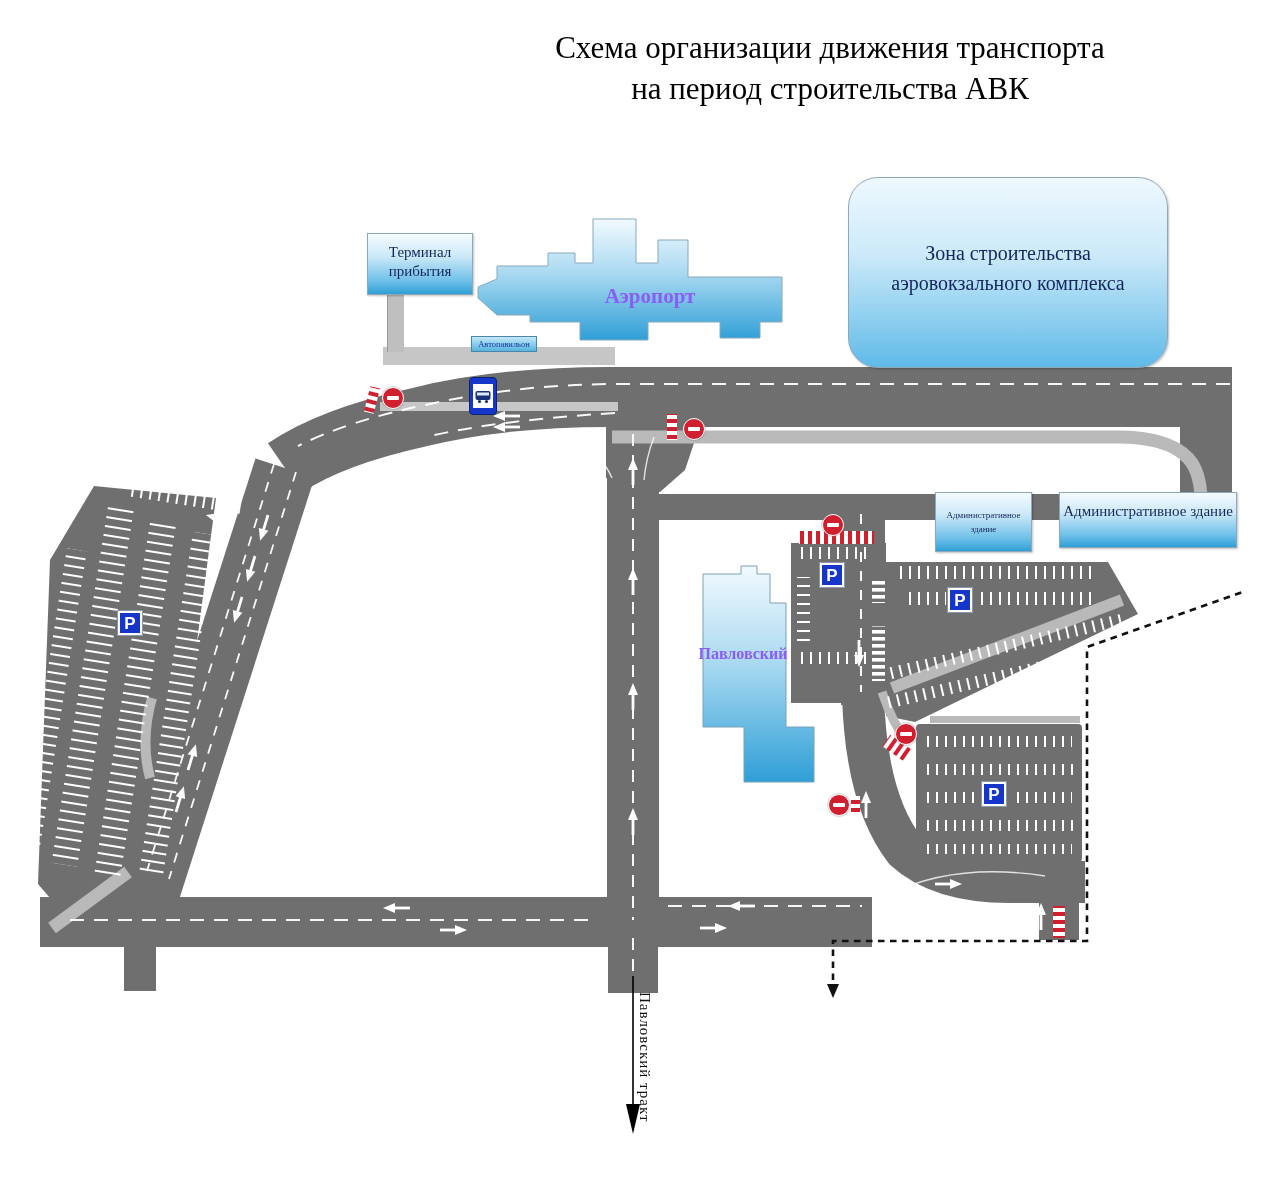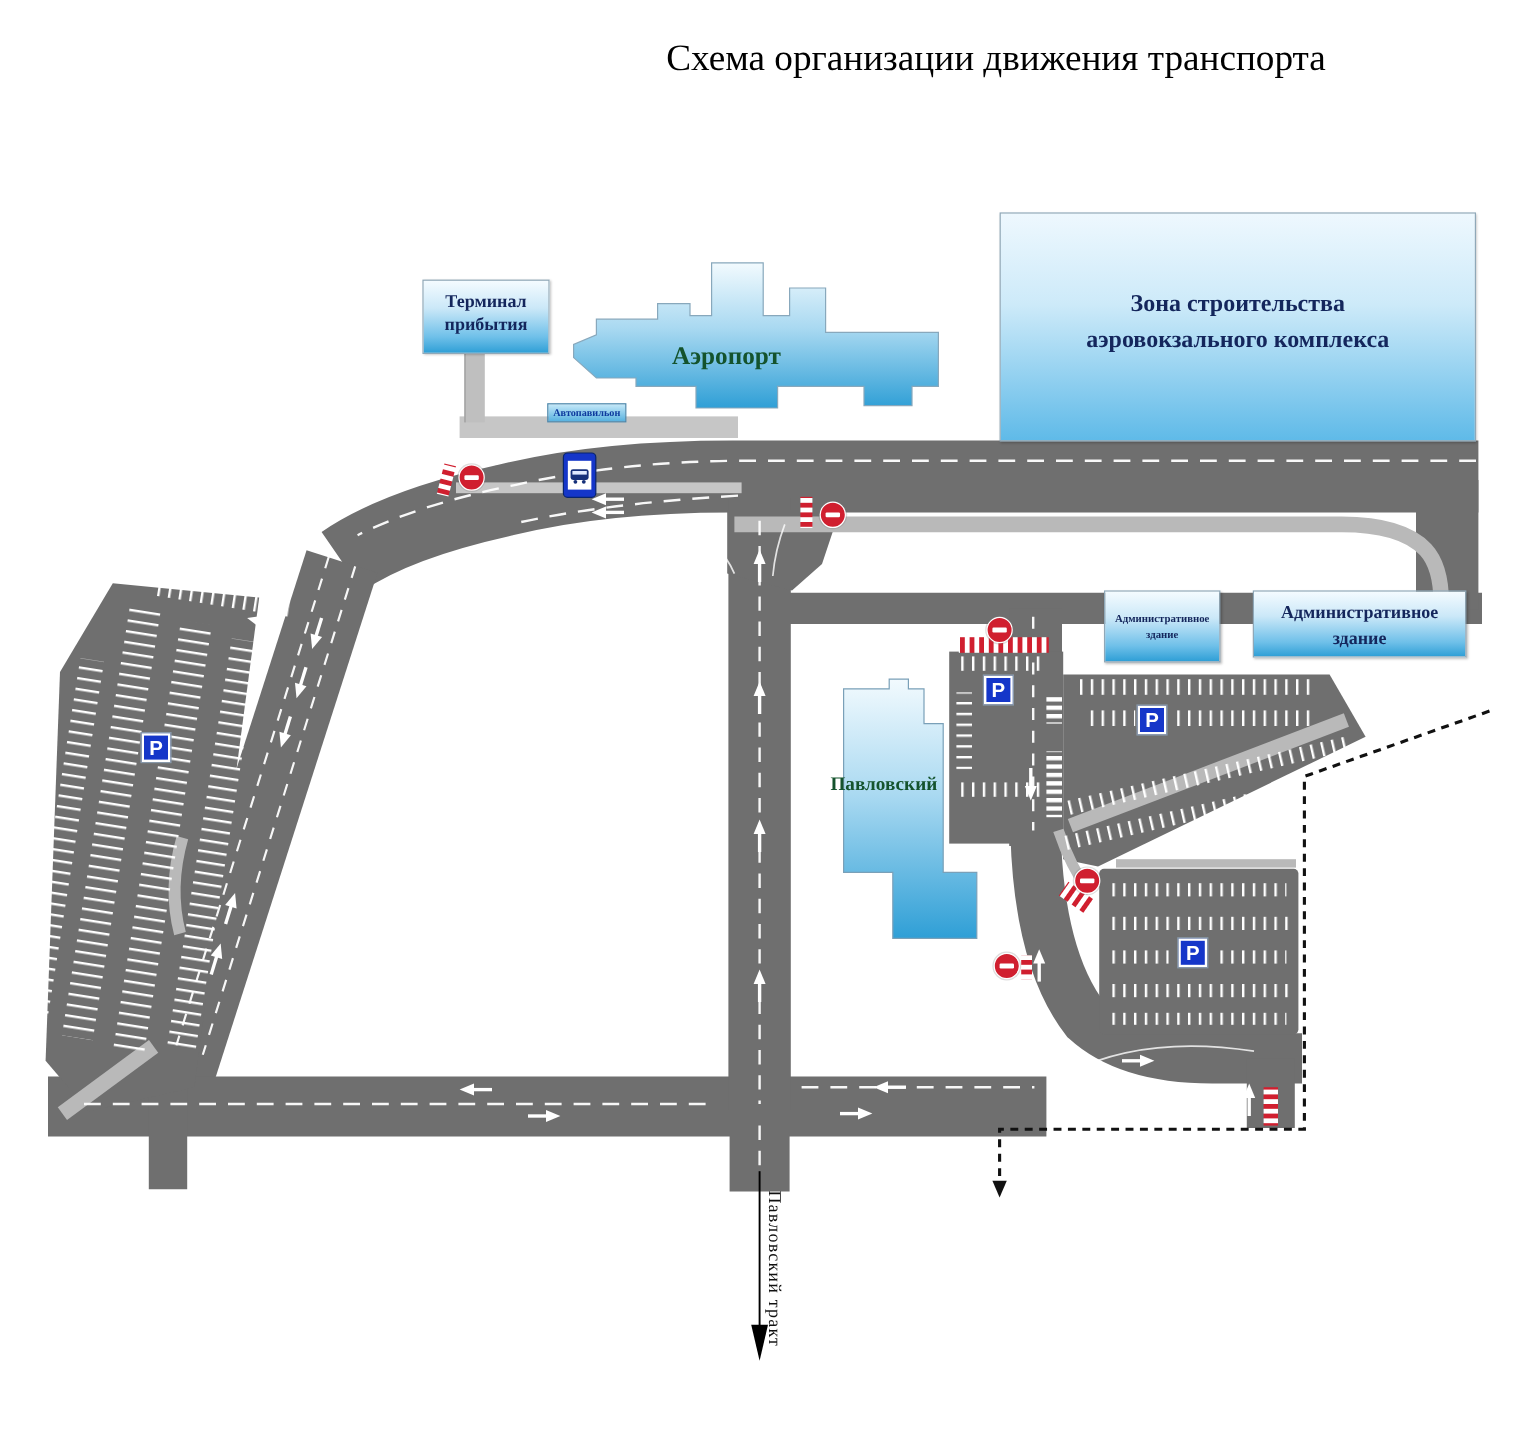--- a/index.html
+++ b/index.html
@@ -2,32 +2,32 @@
 <html><head>
 <meta charset="utf-8">
 <style>
   html,body{margin:0;padding:0;background:#fff;}
   *{box-sizing:border-box;}
   .stage{position:relative;width:1280px;height:1191px;background:#fff;overflow:hidden;
          font-family:"Liberation Serif","DejaVu Serif",serif;}
   .stage svg.map{position:absolute;left:0;top:0;}
   .title{position:absolute;left:420px;top:28px;width:820px;text-align:center;
          font-size:31px;line-height:1.32;color:#000000;}
-  .bld{position:absolute;text-align:center;font-weight:bold;color:#14265c;
+  .bld{position:absolute;text-align:center;font-weight:normal;color:#14265c;
        background:linear-gradient(180deg,#f4fbff 0%,#cbe8f8 38%,#6fc0e9 78%,#2f9fd6 100%);
-       border:1px solid #8fa8b8;box-shadow:1px 1px 2px rgba(0,0,0,.25);}
+       border:1px solid #8fa8b8;box-shadow:1px 1px 2px rgba(0,0,0,.25);margin-left:15px;}
   .terminal{left:352px;top:233px;width:106px;height:62px;font-size:15px;line-height:1.25;padding-top:9px;}
   .pole{position:absolute;left:387px;top:295px;width:17px;height:57px;background:#bfbfbf;border-left:1px solid #9a9a9a;}
-  .zone{left:833px;top:177px;width:397px;height:191px;font-size:20px;line-height:1.5;padding:60px 40px 0;
-        background:linear-gradient(180deg,#eef8fe 0%,#cdeaf9 40%,#5fbae8 100%);}
+  .zone{left:833px;top:177px;width:320px;height:191px;font-size:20px;line-height:1.5;padding:60px 40px 0;
+        background:linear-gradient(180deg,#eef8fe 0%,#cdeaf9 40%,#5fbae8 100%);border-radius:30px;}
   .admin-s{left:920px;top:492px;width:97px;height:60px;font-size:9px;line-height:1.6;padding-top:15px;}
   .admin-l{left:1044px;top:492px;width:178px;height:56px;font-size:15px;line-height:1.45;padding-top:8px;}
   .shelter{left:456px;top:336px;width:66px;height:16px;font-size:8.5px;line-height:14px;color:#0d3a9e;
            background:linear-gradient(180deg,#c4e8f8,#58b2e0);border:1px solid #4a86aa;box-shadow:none;}
-  .maplabel{position:absolute;text-align:left;font-weight:bold;color:#14532d;}
+  .maplabel{position:absolute;text-align:center;font-weight:bold;color:#8b5cf6;}
   .airport-label{left:560px;top:284px;width:180px;font-size:21px;}
   .hotel-label{left:692px;top:645px;width:102px;font-size:16px;}
   .psign{position:absolute;width:24px;height:24px;background:#1536c9;border:2px solid #fff;
          outline:1px solid #8899aa;display:flex;align-items:center;justify-content:center;
          color:#fff;font-family:"Liberation Sans","DejaVu Sans",sans-serif;font-weight:bold;font-size:17px;line-height:1;}
   .noentry{position:absolute;width:22px;height:22px;border-radius:50%;background:#d01f2f;border:1px solid #fff;
            box-shadow:0 0 0 1px rgba(120,120,120,.25);}
   .noentry .bar{position:absolute;left:4px;top:8px;width:12px;height:4px;background:#fff;border-radius:1px;}
   .busstop{position:absolute;left:469px;top:377px;width:28px;height:38px;background:#1536c9;
            border:1px solid #08246e;border-radius:4px;display:flex;align-items:center;justify-content:center;}
@@ -190,20 +190,21 @@
     </g>
 
     <g>
       <line x1="633" y1="976" x2="633" y2="1110" stroke="#000" stroke-width="1.6"></line>
       <polygon points="626,1104 640,1104 633,1134" fill="#000"></polygon>
     </g>
   </svg>
 
   <div class="title">
     <div>Схема организации движения транспорта</div>
+    <div>на период строительства АВК</div>
   </div>
 
   <div class="pole"></div>
   <div class="bld terminal">Терминал прибытия</div>
 
   <div class="maplabel airport-label">Аэропорт</div>
   <div class="bld shelter">Автопавильон</div>
   <div class="bld zone">Зона строительства аэровокзального комплекса</div>
   <div class="bld admin-s">Административное здание</div>
   <div class="bld admin-l">Административное здание</div>

